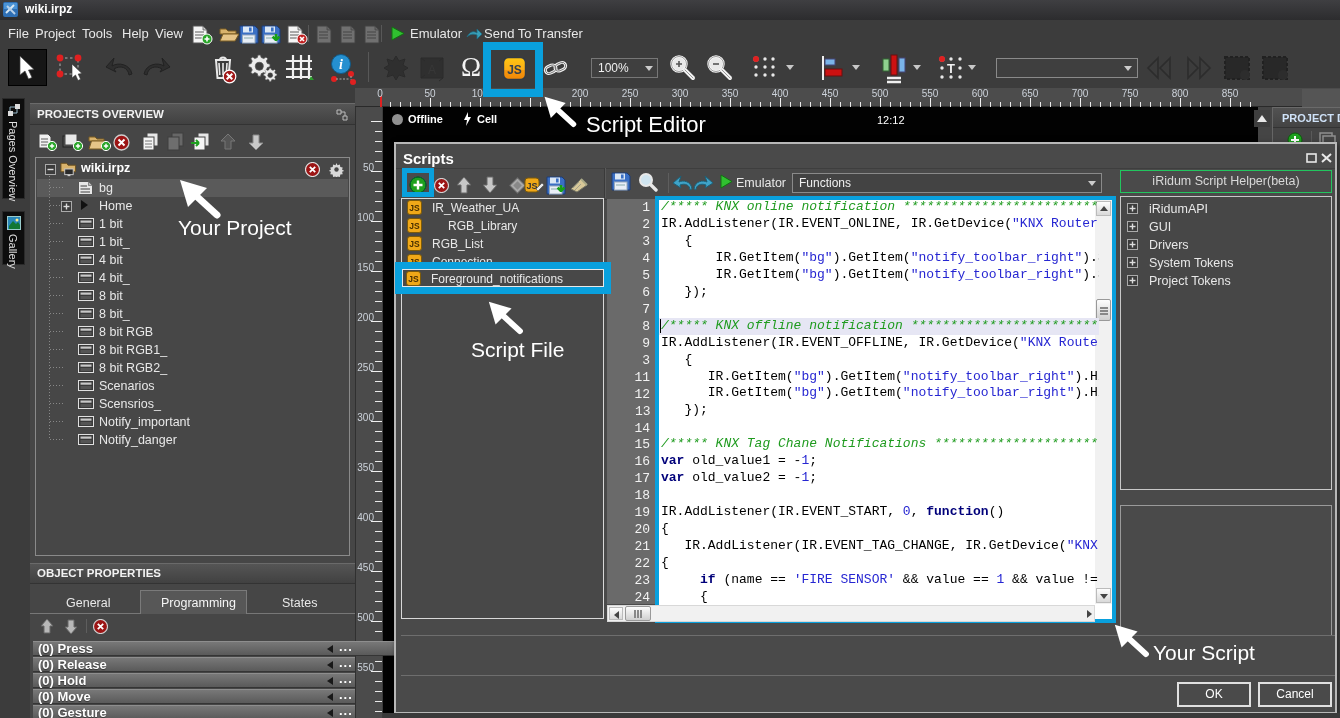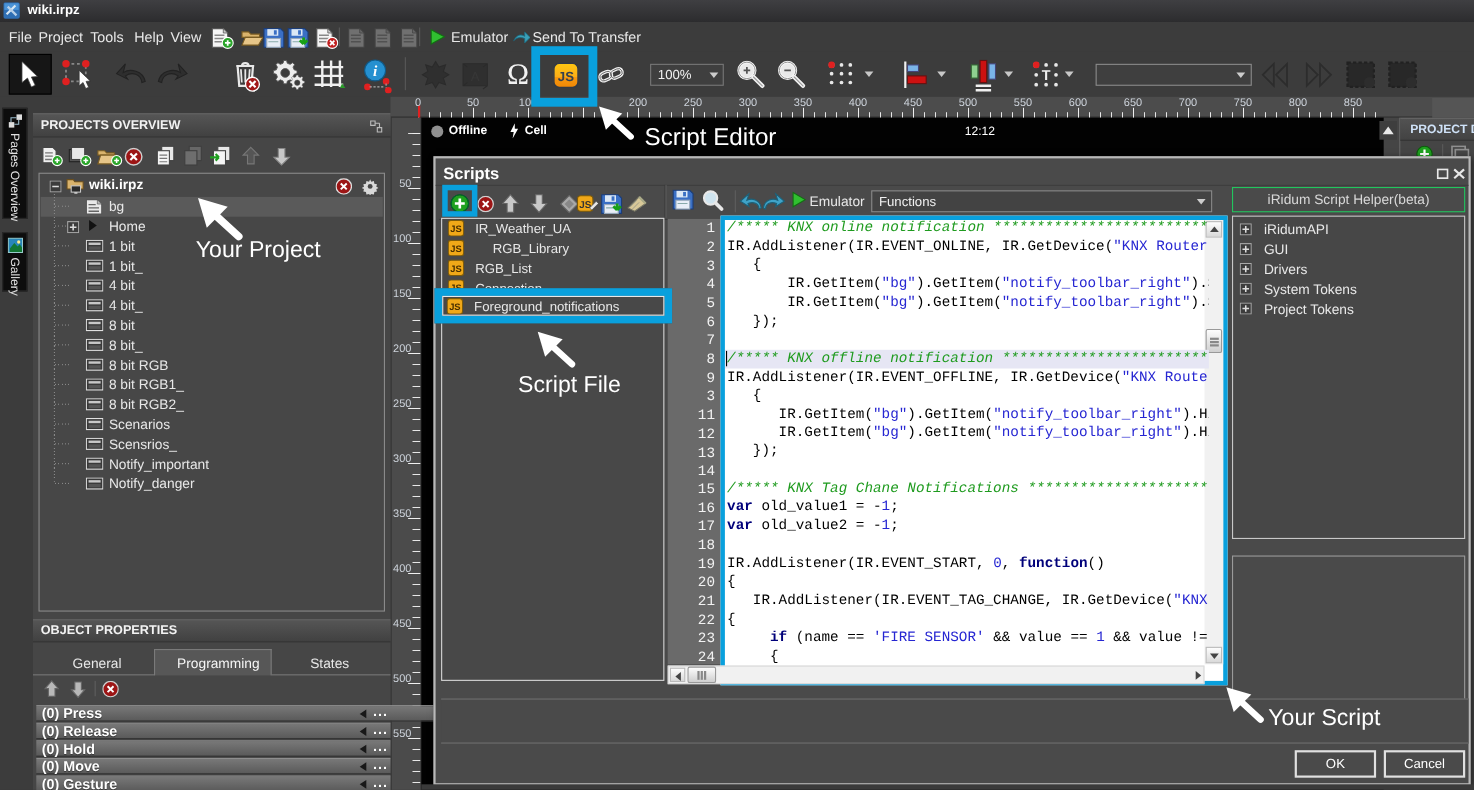--- a/index.html
+++ b/index.html
@@ -698,21 +698,21 @@
 <div class="abs mono" style="left:211px;top:89.9px;width:43px;text-align:right;color:#f2f2f2;font-size:13px;">3</div>
 <div class="abs mono" style="left:211px;top:106.9px;width:43px;text-align:right;color:#f2f2f2;font-size:13px;">4</div>
 <div class="abs mono" style="left:211px;top:123.8px;width:43px;text-align:right;color:#f2f2f2;font-size:13px;">5</div>
 <div class="abs mono" style="left:211px;top:140.8px;width:43px;text-align:right;color:#f2f2f2;font-size:13px;">6</div>
 <div class="abs mono" style="left:211px;top:157.8px;width:43px;text-align:right;color:#f2f2f2;font-size:13px;">7</div>
 <div class="abs mono" style="left:211px;top:174.7px;width:43px;text-align:right;color:#f2f2f2;font-size:13px;">8</div>
 <div class="abs mono" style="left:211px;top:191.7px;width:43px;text-align:right;color:#f2f2f2;font-size:13px;">9</div>
 <div class="abs mono" style="left:211px;top:208.6px;width:43px;text-align:right;color:#f2f2f2;font-size:13px;">3</div>
 <div class="abs mono" style="left:211px;top:225.6px;width:43px;text-align:right;color:#f2f2f2;font-size:13px;">11</div>
 <div class="abs mono" style="left:211px;top:242.6px;width:43px;text-align:right;color:#f2f2f2;font-size:13px;">12</div>
-<div class="abs mono" style="left:211px;top:259.5px;width:43px;text-align:right;color:#f2f2f2;font-size:13px;">13</div>
+<div class="abs mono" style="left:211px;top:259.5px;width:43px;text-align:left;color:#f2f2f2;font-size:13px;padding-left:28px;">13</div>
 <div class="abs mono" style="left:211px;top:276.5px;width:43px;text-align:right;color:#f2f2f2;font-size:13px;">14</div>
 <div class="abs mono" style="left:211px;top:293.4px;width:43px;text-align:right;color:#f2f2f2;font-size:13px;">15</div>
 <div class="abs mono" style="left:211px;top:310.4px;width:43px;text-align:right;color:#f2f2f2;font-size:13px;">16</div>
 <div class="abs mono" style="left:211px;top:327.4px;width:43px;text-align:right;color:#f2f2f2;font-size:13px;">17</div>
 <div class="abs mono" style="left:211px;top:344.3px;width:43px;text-align:right;color:#f2f2f2;font-size:13px;">18</div>
 <div class="abs mono" style="left:211px;top:361.3px;width:43px;text-align:right;color:#f2f2f2;font-size:13px;">19</div>
 <div class="abs mono" style="left:211px;top:378.2px;width:43px;text-align:right;color:#f2f2f2;font-size:13px;">20</div>
 <div class="abs mono" style="left:211px;top:395.2px;width:43px;text-align:right;color:#f2f2f2;font-size:13px;">21</div>
 <div class="abs mono" style="left:211px;top:412.2px;width:43px;text-align:right;color:#f2f2f2;font-size:13px;">22</div>
 <div class="abs mono" style="left:211px;top:429.1px;width:43px;text-align:right;color:#f2f2f2;font-size:13px;">23</div>

